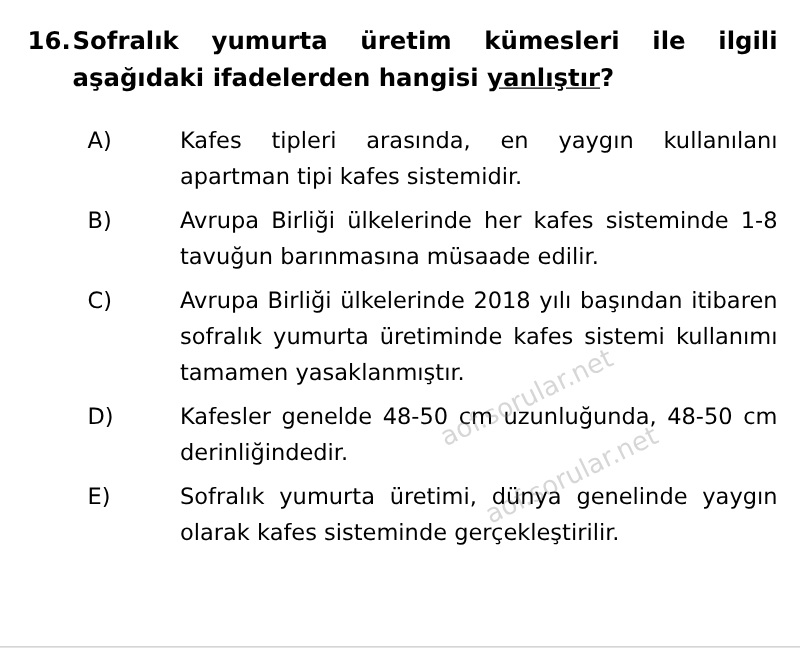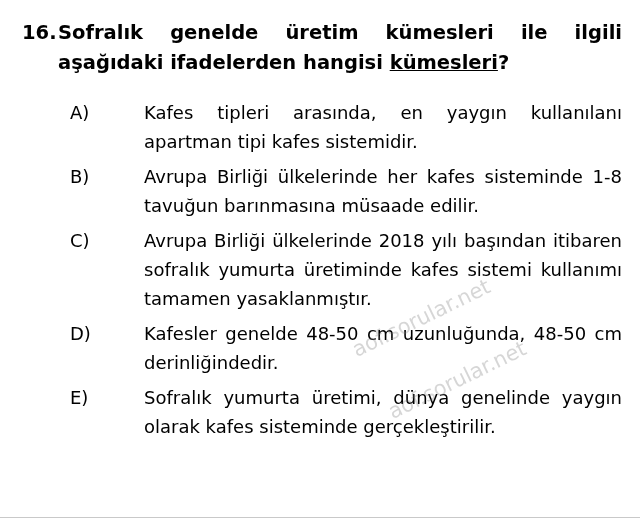--- a/index.html
+++ b/index.html
@@ -123,21 +123,21 @@
     background: #c9c9c9;
   }
 </style>
 </head>
 <body>
 
 <div class="page">
 
   <div class="question-block">
     <div class="q-number">16.</div>
-    <div class="q-text"><span>Sofralık genelde üretim kümesleri ile ilgili aşağıdaki ifadelerden hangisi </span><span class="underline">kümesleri</span><span>?</span></div>
+    <div class="q-text"><span>Sofralık yumurta üretim kümesleri ile ilgili aşağıdaki ifadelerden hangisi </span><span class="underline">yanlıştır</span><span>?</span></div>
   </div>
 
   <div class="options">
 
     <div class="option">
       <div class="opt-label">A)</div>
       <div class="opt-text">Kafes tipleri arasında, en yaygın kullanılanı apartman tipi kafes sistemidir.</div>
     </div>
 
     <div class="option">

